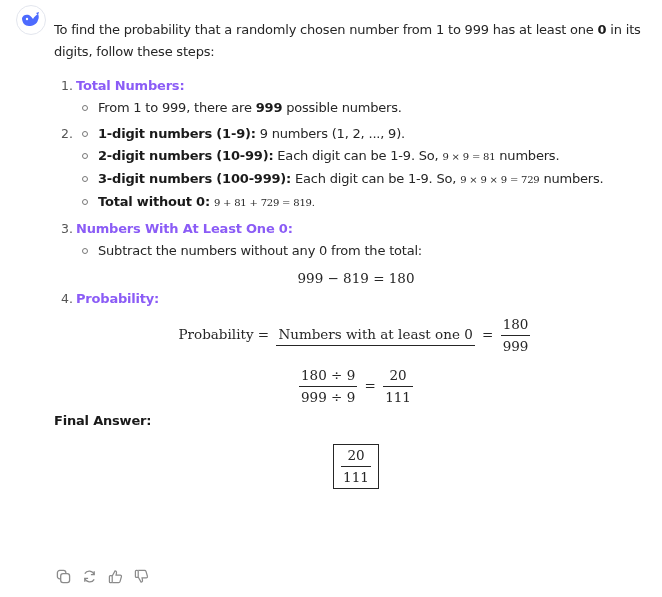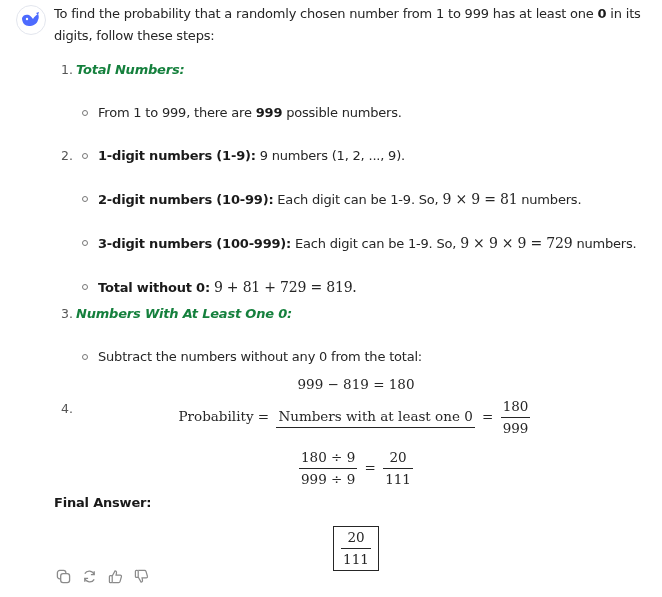--- a/index.html
+++ b/index.html
@@ -1,28 +1,28 @@
 <!DOCTYPE html>
 <html><head>
 <meta charset="utf-8">
 <style>
   html, body { margin:0; padding:0; background:#ffffff; }
   body { width:662px; height:597px; overflow:hidden; position:relative;
          font-family:"DejaVu Sans", sans-serif; color:#262626; font-size:13px; }
   .avatar { position:absolute; left:16px; top:5px; width:30px; height:30px; border-radius:50%;
             border:1px solid #e3e6ee; background:#fff; display:flex; align-items:center; justify-content:center; box-sizing:border-box; }
-  .content { position:absolute; left:54px; top:3px; width:604px; }
+  .content { position:absolute; left:54px; top:19px; width:604px; }
   .p { line-height:22px; font-size:13px; letter-spacing:-0.2px; }
   b { font-weight:bold; color:#1a1a1a; }
   .ol-item { position:relative; padding-left:22px; margin-top:12px; }
   .ol-num { position:absolute; left:7px; top:0; color:#555; font-size:12.5px; line-height:22px; }
-  .ol-title { font-weight:bold; line-height:22px; color:#15803d; letter-spacing:-0.2px;font-style:italic; }
-  .sub { position:relative; padding-left:22px; line-height:22px; margin-top:21px; letter-spacing:-0.2px; }
+  .ol-title { font-weight:bold; line-height:22px; color:#8b5cf6; letter-spacing:-0.2px; }
+  .sub { position:relative; padding-left:22px; line-height:22px; margin-top:0; letter-spacing:-0.2px; }
   .sub::before { content:""; position:absolute; left:6px; top:8px; width:4px; height:4px; border:1px solid #777; border-radius:50%; }
-  .math { font-family:"DejaVu Serif", serif; font-size:14px; }
+  .math { font-family:"DejaVu Serif", serif; font-size:10px; }
   .display { text-align:center; font-family:"DejaVu Serif", serif; font-size:13.5px; margin:6px 0; }
   .frac { display:inline-flex; flex-direction:column; vertical-align:middle; text-align:center; margin:0 3px;justify-content:flex-end; }
   .frac .num { border-bottom:1px solid #262626; padding:0 2px 2px; line-height:17px; }
   .frac .den { padding:2px 2px 0; line-height:17px; }
   .boxed { display:inline-block; border:1px solid #262626; padding:2px 4px; }
   .actions { position:absolute; left:54px; top:567px; display:flex; gap:8px; }
   .act { width:18px; height:18px; display:flex; align-items:center; justify-content:center; cursor:pointer; }
 </style>
 </head>
 <body>
@@ -68,20 +68,21 @@
     <span class="ol-num">3.</span>
     <div class="ol-title">Numbers With At Least One 0:</div>
     <div class="sub">
       <span>Subtract the numbers without any 0 from the total:</span>
     </div>
     <div class="display" style="margin:8px 0 2px -22px">999 − 819 = 180</div>
   </div>
 
   <div class="ol-item" style="margin-top:2px">
     <span class="ol-num">4.</span>
+    <div class="ol-title">Probability:</div>
     <div class="display" style="margin:6px 0 4px -22px">
       <span>Probability =</span>
       <span class="frac">
           <span class="num">Numbers with at least one 0</span>
         </span>
       <span>=</span>
       <span class="frac">
           <span class="num">180</span>
           <span class="den">999</span>
         </span>

